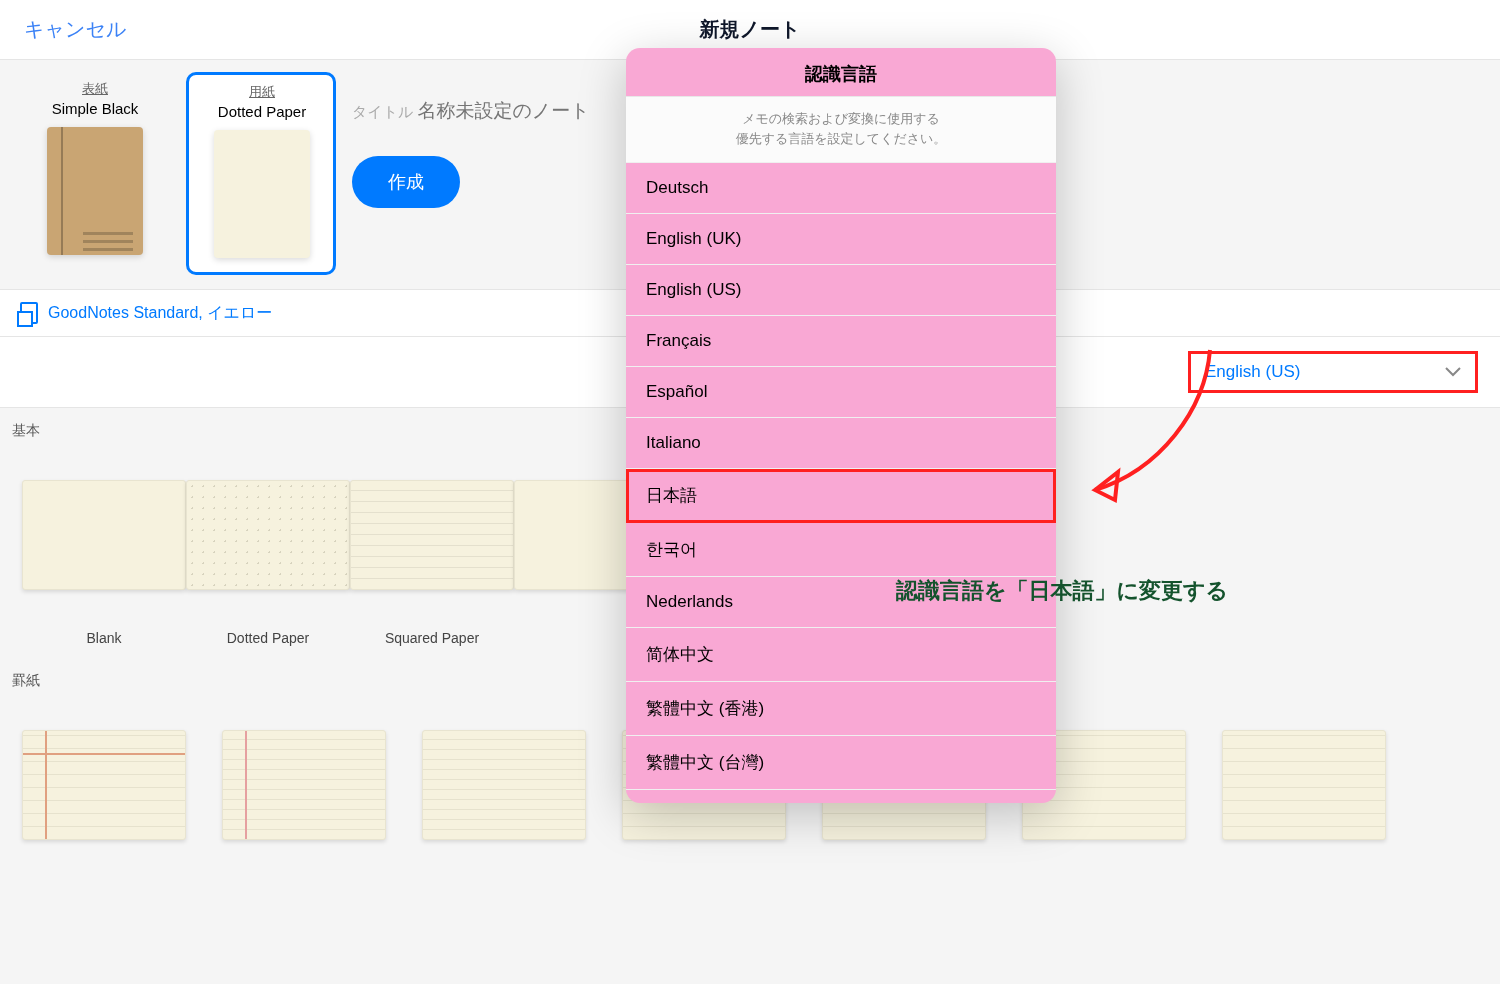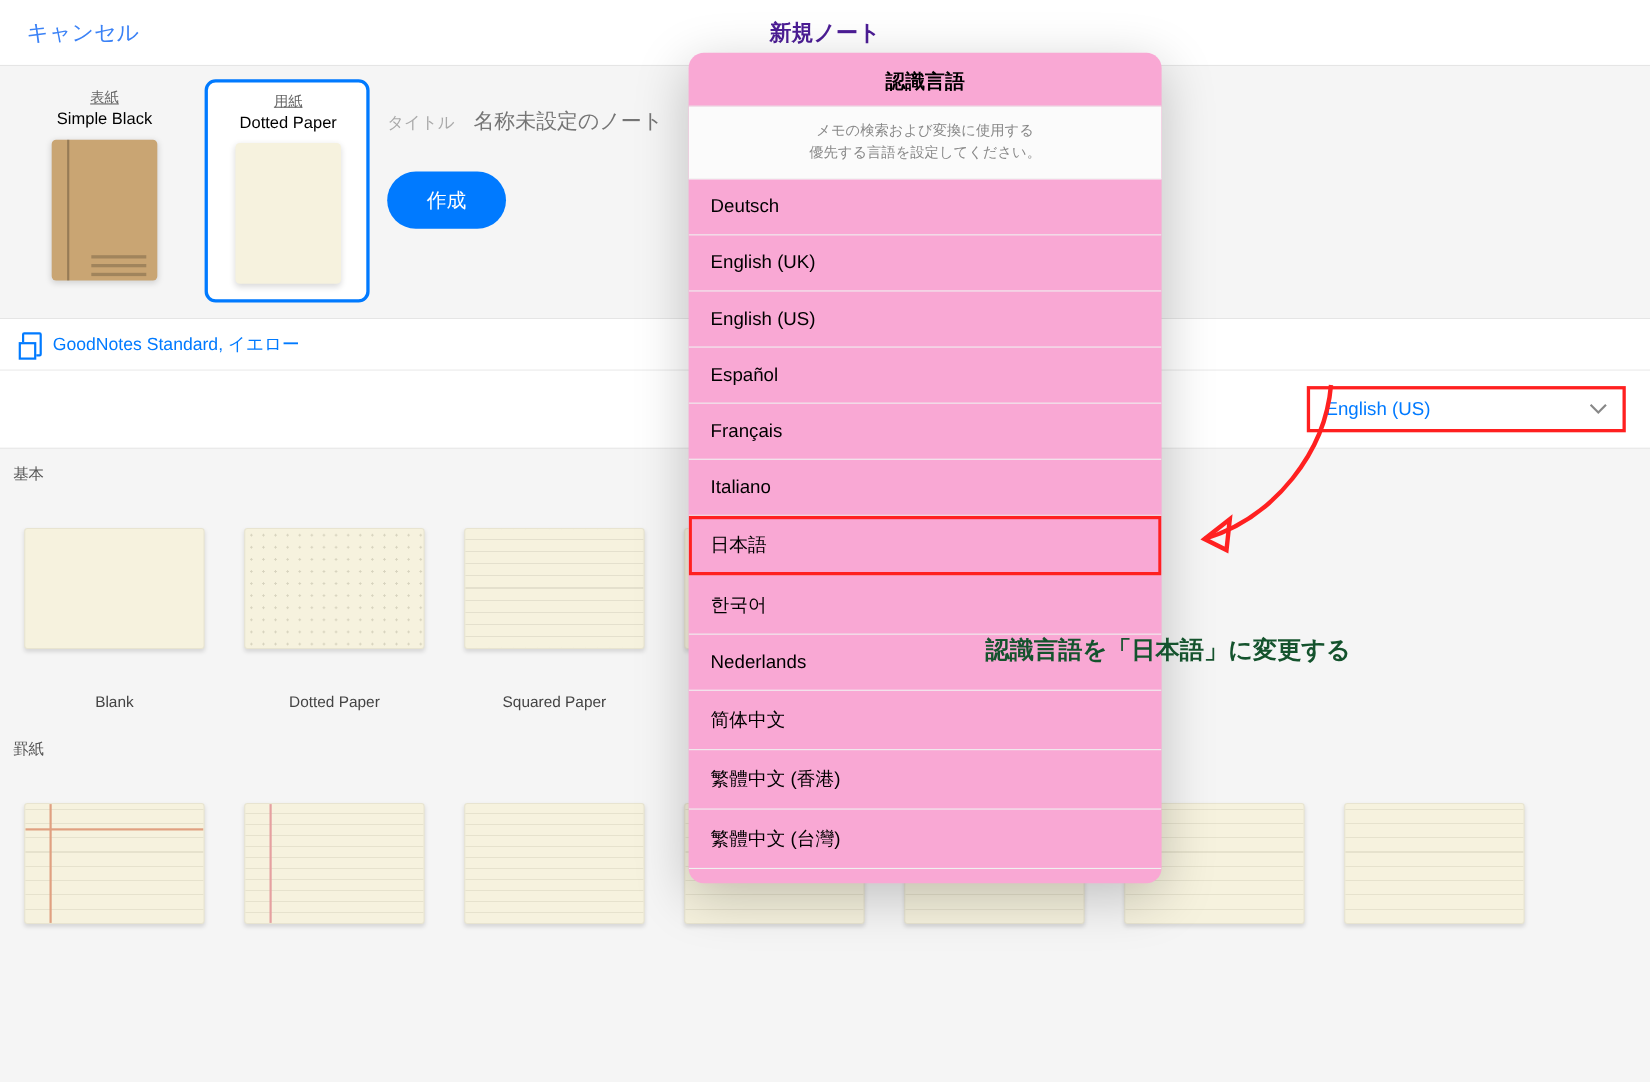--- a/index.html
+++ b/index.html
@@ -1,52 +1,52 @@
 <!DOCTYPE html>
 <html><head>
   <meta charset="utf-8">
   <style>
     * { margin: 0; padding: 0; box-sizing: border-box; font-family: -apple-system, BlinkMacSystemFont, "Hiragino Sans", sans-serif; }
     body { width: 1500px; height: 984px; background: #f5f5f5; position: relative; overflow: hidden; }
 
     .header { height: 60px; display: flex; align-items: center; padding: 0 24px; background: #fff; border-bottom: 1px solid #e5e5e5; position: relative; }
     .cancel-btn { color: #3b82f6; font-size: 20px; background: none; border: none; cursor: pointer; }
-    .page-title { position: absolute; left: 50%; transform: translateX(-50%); font-size: 20px; font-weight: 600; color: #4c1d95; }
+    .page-title { position: absolute; left: 50%; transform: translateX(-50%); font-size: 20px; font-weight: 600; color: #0f172a; }
 
     .top-config { display: flex; padding: 12px 20px 0; gap: 16px; }
 
     .cover-selector, .paper-selector {
       width: 150px; text-align: center; border-radius: 10px; padding: 8px 10px 14px;
     }
     .paper-selector { border: 3px solid #007aff; background: #fff; padding-left: 12px; }
     .selector-label { font-size: 13px; color: #666; text-decoration: underline; }
     .selector-value { font-size: 15px; font-weight: 400; color: #000; margin-top: 2px; }
     .cover-thumb, .paper-thumb { margin: 10px auto 0; border-radius: 4px; box-shadow: 0 2px 6px rgba(0,0,0,0.15); }
     .cover-thumb { width: 96px; height: 128px; background: #c9a573; position: relative; }
     .cover-thumb::before { content: ""; position: absolute; left: 14px; top: 0; bottom: 0; width: 2px; background: rgba(0,0,0,0.25); }
     .cover-thumb::after { content: ""; position: absolute; right: 10px; bottom: 20px; width: 50px; height: 3px; background: rgba(0,0,0,0.2); box-shadow: 0 8px 0 rgba(0,0,0,0.2), 0 16px 0 rgba(0,0,0,0.2); }
     .paper-thumb { width: 96px; height: 128px; background: #f6f2de; }
 
     .title-create { flex: 1; padding-top: 28px; }
-    .title-row { display: flex; align-items: center; gap: 17px; }
+    .title-row { display: flex; align-items: flex-end; gap: 4px; }
     .title-label { color: #aaa; font-size: 15px; }
     .title-input { border: none; background: none; font-size: 19px; color: #bbb; flex: 1; outline: none; }
     .create-btn { margin-top: 34px; background: #007aff; color: #fff; border: none; padding: 14px 36px; border-radius: 28px; font-size: 18px; cursor: pointer; }
 
     .format-row { margin-top: 14px; padding: 12px 20px; display: flex; align-items: flex-end; gap: 10px; border-top: 1px solid #e5e5e5; border-bottom: 1px solid #e5e5e5; background: #fff; }
     .format-icon { width: 18px; height: 22px; border: 2px solid #007aff; border-radius: 2px; position: relative; }
     .format-icon::before { content: ""; position: absolute; left: -5px; bottom: -5px; width: 12px; height: 12px; border: 2px solid #007aff; background: #fff; }
     .format-label { color: #007aff; font-size: 16px; flex: 1; }
 
     .lang-row { padding: 14px 22px; border-bottom: 1px solid #e5e5e5; display: flex; background: #fff; }
     .lang-select { margin-left: auto; width: 290px; border: 3px solid #ff2020; padding: 8px 14px; display: flex; align-items: center; justify-content: space-between; color: #007aff; font-size: 17px; cursor: pointer; }
     .lang-select svg { width: 16px; height: 10px; stroke: #888; stroke-width: 2; fill: none; }
 
     .section-title { padding: 14px 12px 6px; font-size: 14px; color: #555; }
-    .tpl-grid { display: flex; gap: 36px; padding: 34px 22px 12px; }
+    .tpl-grid { display: flex; padding: 34px 22px 12px; }
     .tpl-item { text-align: center; width: 164px; }
     .tpl-swatch { width: 164px; height: 110px; background: #f6f2de; border-radius: 3px; box-shadow: 0 2px 4px rgba(0,0,0,0.12); margin-bottom: 40px; position: relative; overflow: hidden; border: 1px solid #e8e4d0; }
     .tpl-swatch.squared { background-image: repeating-linear-gradient(0deg,#f6f2de 0,#f6f2de 10px,#e4e0cd 10px,#e4e0cd 11px), repeating-linear-gradient(90deg,#f6f2de 0,#f6f2de 10px,#e4e0cd 10px,#e4e0cd 11px); }
     .tpl-swatch.dotted { background-image: radial-gradient(#d7d3be 1px, transparent 1px); background-size: 11px 11px; }
     .tpl-swatch.narrow { background-image: repeating-linear-gradient(0deg,#f6f2de 0,#f6f2de 9px,#e6e2cd 9px,#e6e2cd 10px); }
     .tpl-swatch.medium { background-image: repeating-linear-gradient(0deg,#f6f2de 0,#f6f2de 12px,#e6e2cd 12px,#e6e2cd 13px); }
     .tpl-swatch.legal { background-image: repeating-linear-gradient(0deg,#f6f2de 0,#f6f2de 12px,#e6e2cd 12px,#e6e2cd 13px); }
     .tpl-swatch.legal::before { content:""; position:absolute; left:22px; top:0; bottom:0; width:2px; background:#e0a080; }
     .tpl-swatch.legal::after { content:""; position:absolute; left:0; right:0; top:22px; height:2px; background:#e0a080; }
     .tpl-swatch.college::before { content:""; position:absolute; left:22px; top:0; bottom:0; width:2px; background:#e5a0a0; }
@@ -161,22 +161,22 @@
 <div class="popover">
   <div class="pop-header">認識言語</div>
   <div class="pop-subtitle">
     <span>メモの検索および変換に使用する</span><br>
     <span>優先する言語を設定してください。</span>
   </div>
   <div class="lang-list" id="lang-list">
       <div class="lang-item">Deutsch</div>
       <div class="lang-item">English (UK)</div>
       <div class="lang-item">English (US)</div>
+      <div class="lang-item">Français</div>
       <div class="lang-item">Español</div>
-      <div class="lang-item">Français</div>
       <div class="lang-item">Italiano</div>
       <div class="lang-item highlight">日本語</div>
       <div class="lang-item">한국어</div>
       <div class="lang-item">Nederlands</div>
       <div class="lang-item">简体中文</div>
       <div class="lang-item">繁體中文 (香港)</div>
       <div class="lang-item">繁體中文 (台灣)</div>
       <div class="lang-item">Português (Brasil)</div>
     </div>
 </div>

